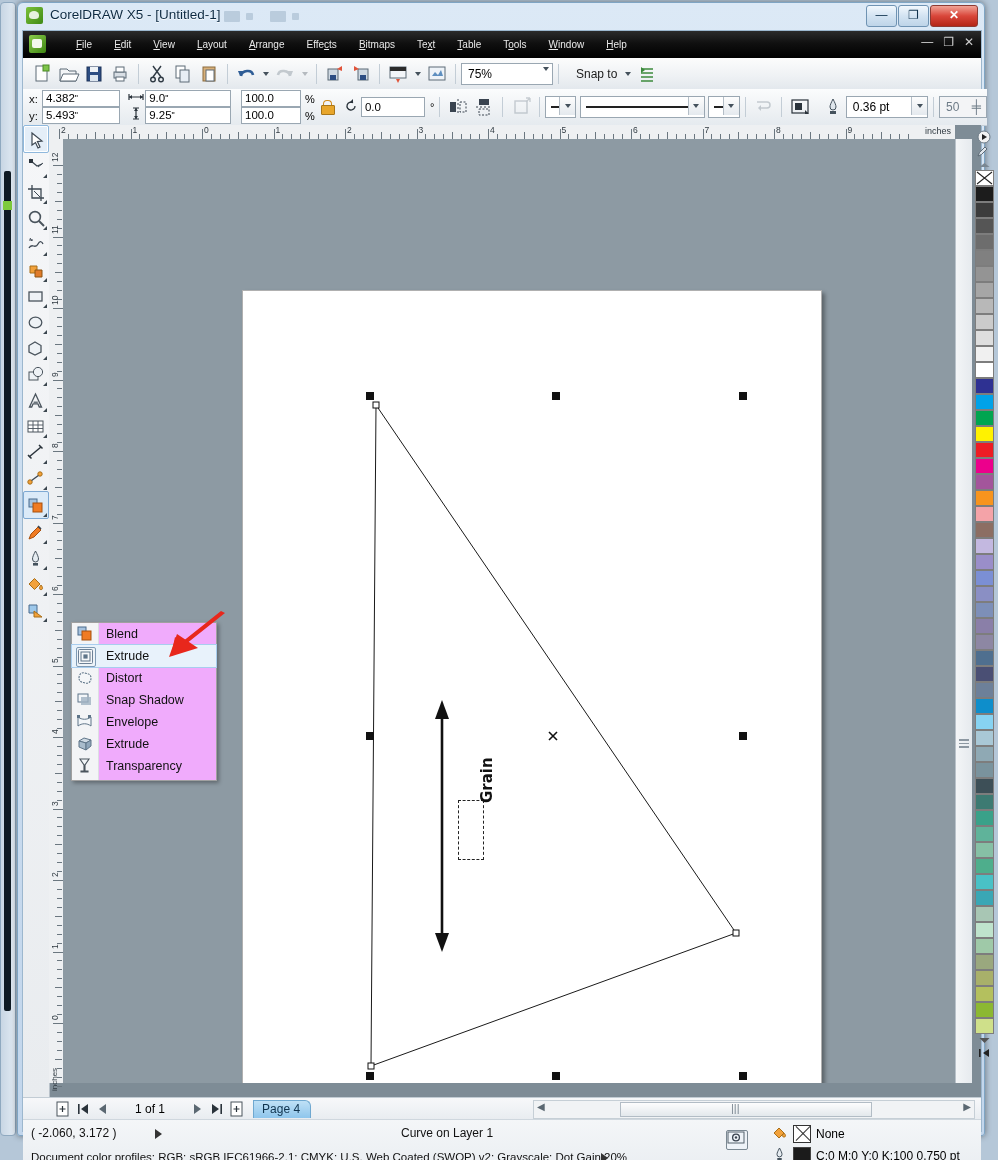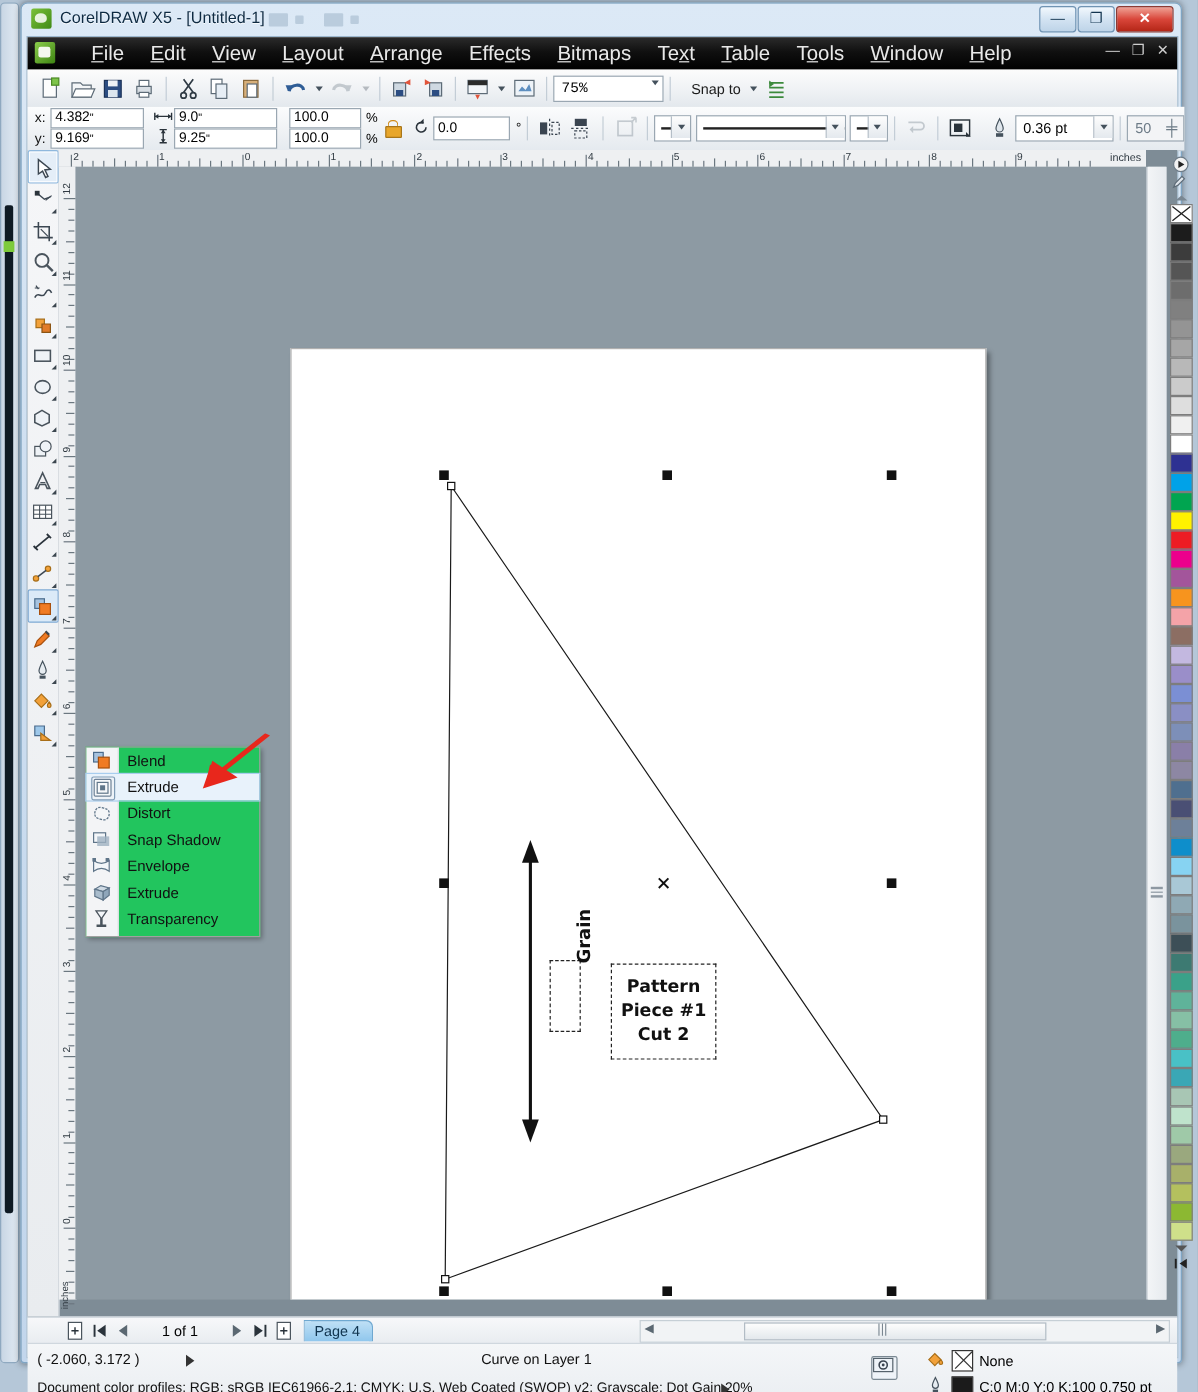--- a/index.html
+++ b/index.html
@@ -37,36 +37,36 @@
   .inner{position:absolute;left:4px;top:27px;width:958px;height:1100px;background:#f0f0f0;
     border:1px solid #9cb7ce;}
 
   
   .menubar{position:absolute;left:0;top:0;width:100%;height:27px;
     background:linear-gradient(to bottom,#2b2b2b,#101010 45%,#000 100%);}
   .mb-icon{position:absolute;left:6px;top:4px;width:17px;height:18px;
     background:linear-gradient(135deg,#8ccd4c,#3d8412);border-radius:2px;}
   .mb-icon:after{content:"";position:absolute;left:3px;top:4px;width:10px;height:9px;background:#f4f8ee;border-radius:2px;}
   .menu-items{position:absolute;left:42px;top:0;height:27px;display:flex;align-items:center;}
-  .menu-item{color:#e9e9e9;font-size:17px;padding:4px 11px;cursor:default;white-space:nowrap;}
+  .menu-item{color:#e9e9e9;font-size:10px;padding:4px 11px;cursor:default;white-space:nowrap;}
   .menu-item u{text-decoration:underline;}
   .mdibtns{position:absolute;right:7px;top:4px;display:flex;gap:10px;color:#cfcfcf;font-size:12px;}
 
   
   .toolbar{position:absolute;left:0;top:27px;width:100%;height:31px;
     background:linear-gradient(to bottom,#fcfcfc,#eef1f4 60%,#e3e8ed);
     border-bottom:1px solid #c9d2da;display:flex;align-items:center;}
   .tb-btn{width:24px;height:24px;margin:0 1px;position:relative;border-radius:3px;}
   .tb-sep{width:1px;height:20px;background:#c3cdd6;margin:0 5px;}
   .arrowdn{width:0;height:0;border-left:3.5px solid transparent;border-right:3.5px solid transparent;
     border-top:4px solid #44515c;}
   .tb-drop{width:13px;height:22px;display:flex;align-items:center;justify-content:center;}
 
   .zoombox{width:84px;height:20px;background:#fff;border:1px solid #9aa7b2;display:flex;
-    align-items:center;padding-left:6px;font-size:12px;position:relative;font-family:Liberation Mono, monospace;}
+    align-items:center;padding-left:6px;font-size:12px;position:relative;}
   .zoombox .dd{position:absolute;right:3px;top:7px;}
   .snapto{font-size:12px;margin-left:12px;color:#1b1b1b;}
 
   
   .propbar{position:absolute;left:0;top:58px;width:100%;height:36px;
     background:linear-gradient(to bottom,#fbfcfd,#eef1f4 60%,#e5eaef);
     border-bottom:1px solid #c5cfd8;display:flex;align-items:center;padding-left:6px;}
   .xy{display:flex;flex-direction:column;font-size:11.5px;line-height:16px;}
   .xyrow{display:flex;align-items:center;}
   .xylab{width:13px;color:#111;}
@@ -116,21 +116,21 @@
 
   .lbl-pattern{position:absolute;left:446px;top:664px;width:88px;height:80px;
     border:1.3px dashed #222;display:flex;flex-direction:column;align-items:center;
     justify-content:center;font-family:"DejaVu Sans",sans-serif;font-weight:bold;font-size:14.5px;
     line-height:20px;color:#111;text-align:center;box-sizing:border-box;}
   .lbl-grain{position:absolute;left:395px;top:661px;width:24px;height:58px;border:1.3px dashed #222;}
   .lbl-grain span{position:absolute;left:19px;top:2px;transform:rotate(-90deg);transform-origin:left top;
     font-family:"DejaVu Sans",sans-serif;font-weight:bold;font-size:15px;color:#111;white-space:nowrap;}
 
   
-  .flyout{position:absolute;left:48px;top:497px;width:144px;height:157px;background:#22c55e;
+  .flyout{position:absolute;left:48px;top:497px;width:144px;height:157px;background:#f0abfc;
     border:1px solid #a0a0a0;box-shadow:2px 2px 4px rgba(0,0,0,.33);z-index:40;}
   .fly-col{position:absolute;left:0;top:0;width:26px;height:100%;background:#f3f4f6;border-right:1px solid #dcdfe3;}
   .fly-item{position:relative;height:22px;display:flex;align-items:center;font-size:12.5px;color:#111;padding-left:34px;}
   .fly-item.hl{background:#e8f2fb;outline:1px solid #a8cdee;}
   .fly-ico{position:absolute;left:4px;top:2px;width:18px;height:18px;}
   .fly-ico.box{border:1px solid #7f9bb5;background:#eef3f8;border-radius:2px;}
 
   .redarrow{position:absolute;left:130px;top:486px;width:74px;height:56px;z-index:50;}
 
   
@@ -360,21 +360,21 @@
       </div>
 
       <div class="propbar">
         <div class="xy">
           <div class="xyrow">
             <span class="xylab">x:</span>
             <span class="fld w70"><span>4.382</span><span class="unit">"</span></span>
           </div>
           <div class="xyrow">
             <span class="xylab">y:</span>
-            <span class="fld w70"><span>9.169</span><span class="unit">"</span></span>
+            <span class="fld w70"><span>5.493</span><span class="unit">"</span></span>
           </div>
         </div>
         <div style="width:10px"></div>
         <div class="stack">
           <div class="xyrow">
             <span style="width:17px;display:inline-block">
               <svg width="16" height="12" viewBox="0 0 16 12">
                   <path d="M1 6h14M1 3v6M15 3v6" stroke="#2a3views" stroke-width="1.2" fill="none" style="stroke:#2a333b"></path>
                   <path d="M1 6l3-2v4z" fill="#2a333b"></path>
                   <path d="M15 6l-3-2v4z" fill="#2a333b"></path>
@@ -891,25 +891,20 @@
             <rect x="489" y="933" width="8" height="8" fill="#111"></rect>
             <rect x="676" y="933" width="8" height="8" fill="#111"></rect>
 
             <path d="M486 593l8 8M494 593l-8 8" stroke="#111" stroke-width="1.6"></path>
           </svg>
 
           <div class="lbl-grain">
             <span>Grain</span>
           </div>
 
-          <div class="lbl-pattern">
-            <div>Pattern</div>
-            <div>Piece #1</div>
-            <div>Cut 2</div>
-          </div>
         </div>
 
         <div class="flyout">
           <div class="fly-col"></div>
           <div id="flyout-items">
               <div class="fly-item">
                 <span class="fly-ico"><svg width="17" height="17" viewBox="0 0 17 17">
                     <rect x="2" y="2" width="8" height="8" fill="#a7c3df" stroke="#4a6b8c"></rect>
                     <rect x="6" y="6" width="9" height="9" fill="#f07b23" stroke="#a8500d"></rect>
                   </svg></span>

